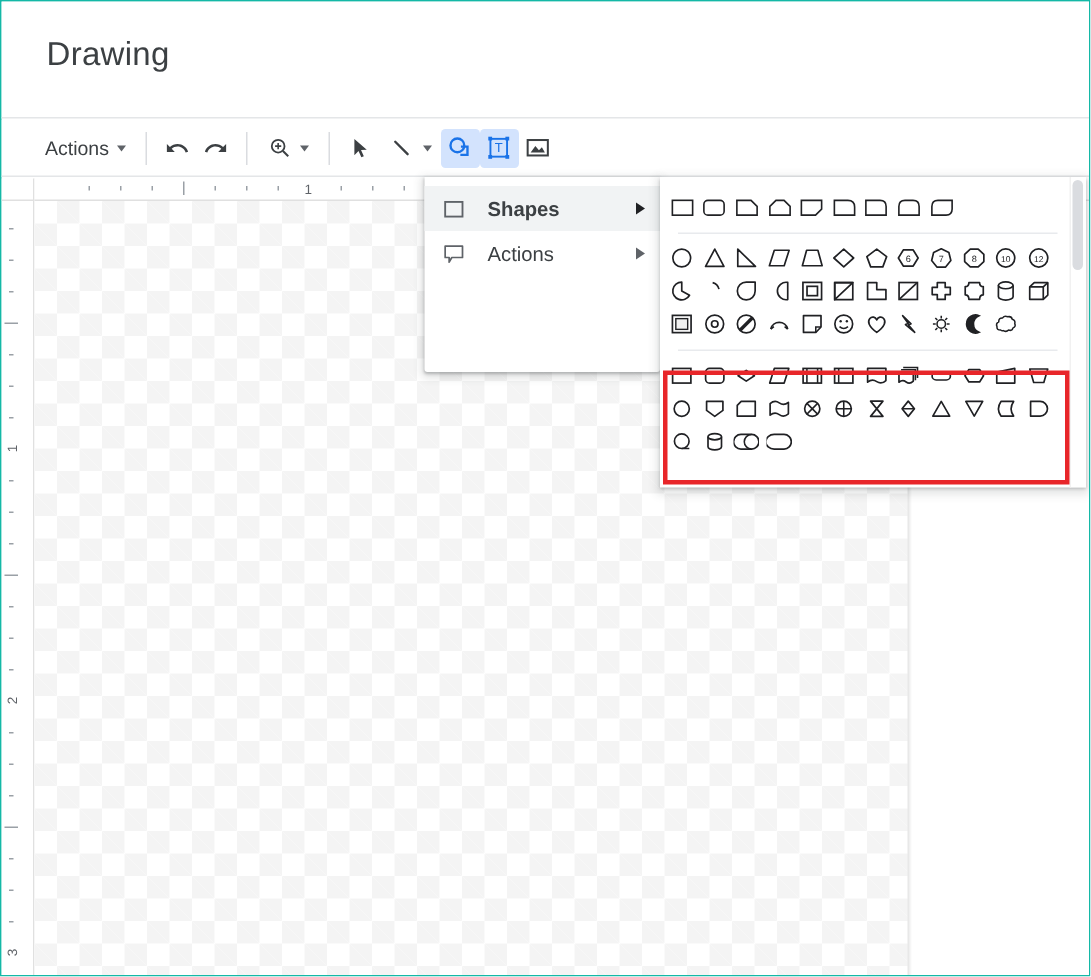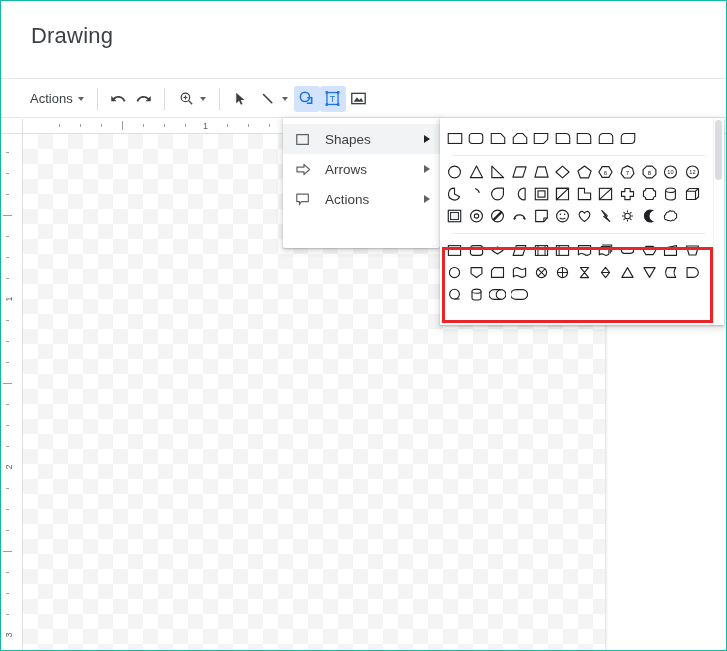--- a/index.html
+++ b/index.html
@@ -133,21 +133,21 @@
     background: #fff;
     box-shadow: 0 2px 6px 2px rgba(60,64,67,.15), 0 1px 2px rgba(60,64,67,.3);
     border-radius: 0 0 2px 2px;
     padding: 6px 0;
     z-index: 20;
   }
   .menu-item {
     height: 30px; display: flex; align-items: center;
     padding: 0 10px 0 12px; cursor: pointer;
   }
-  .menu-item.sel { background: #f1f3f4; }
+  .menu-item.sel { background: #f1f3f4; font-weight: bold; }
   .menu-icon {
     width: 22px; height: 18px; margin-right: 8px;
     display: flex; align-items: center; justify-content: flex-start;
   }
   .menu-text { font-size: 13.5px; color: #3c4043; flex: 1; }
   .menu-arrow {
     width: 0; height: 0;
     border-top: 4.5px solid transparent;
     border-bottom: 4.5px solid transparent;
     border-left: 6px solid #5f6368;
@@ -344,29 +344,20 @@
     <div class="menu-item sel">
       <span class="menu-icon">
         <svg width="16" height="15" viewBox="0 0 18 16">
             <rect x="2" y="2.5" width="13" height="11" fill="none" stroke="#5f6368" stroke-width="1.4"></rect>
           </svg>
       </span>
       <span class="menu-text">Shapes</span>
       <span class="menu-arrow"></span>
     </div>
 
-    <div class="menu-item">
-      <span class="menu-icon">
-        <svg width="17" height="15" viewBox="0 0 18 16">
-            <path d="M2 5.5 L9.5 5.5 L9.5 2.5 L15.5 8 L9.5 13.5 L9.5 10.5 L2 10.5 Z" fill="none" stroke="#5f6368" stroke-width="1.3" stroke-linejoin="round"></path>
-          </svg>
-      </span>
-      <span class="menu-text">Arrows</span>
-      <span class="menu-arrow"></span>
-    </div>
 
     <div class="menu-item">
       <span class="menu-icon">
         <svg width="16" height="16" viewBox="0 0 18 16">
             <path d="M2 2.5 L15 2.5 L15 11 L7 11 L5 14.5 L5 11 L2 11 Z" fill="none" stroke="#5f6368" stroke-width="1.3" stroke-linejoin="round"></path>
           </svg>
       </span>
       <span class="menu-text">Actions</span>
       <span class="menu-arrow"></span>
     </div>

